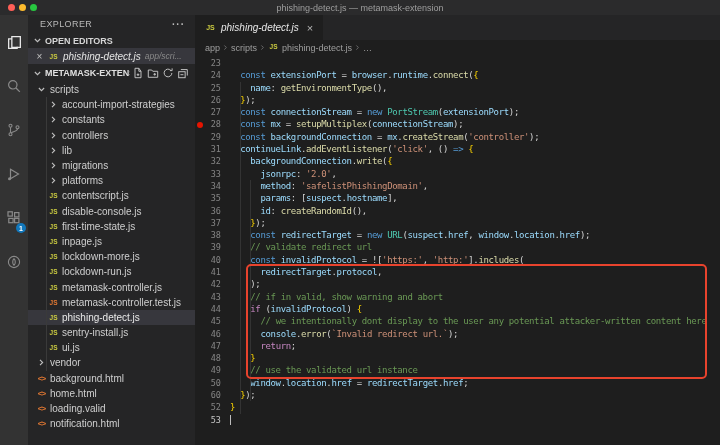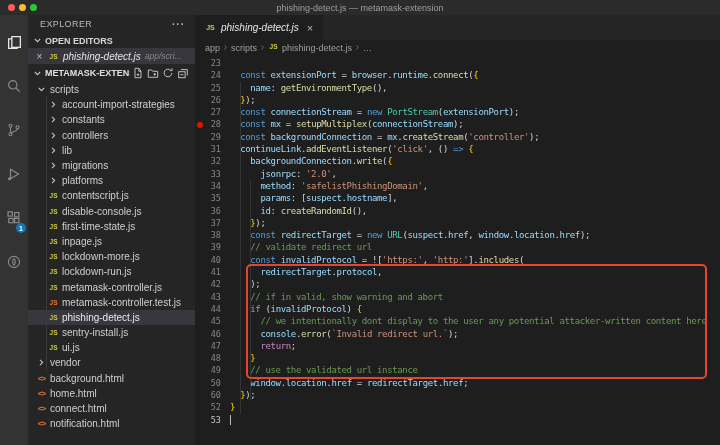--- a/index.html
+++ b/index.html
@@ -301,21 +301,21 @@
         <div class="tree-row" style="padding-left: 8px;">
           <span class="fi fi-html">&lt;&gt;</span>
           <span class="tree-lbl">background.html</span>
         </div>
         <div class="tree-row" style="padding-left: 8px;">
           <span class="fi fi-html">&lt;&gt;</span>
           <span class="tree-lbl">home.html</span>
         </div>
         <div class="tree-row" style="padding-left: 8px;">
           <span class="fi fi-html">&lt;&gt;</span>
-          <span class="tree-lbl">connect.html</span>
+          <span class="tree-lbl">loading.valid</span>
         </div>
         <div class="tree-row" style="padding-left: 8px;">
           <span class="fi fi-html">&lt;&gt;</span>
           <span class="tree-lbl">notification.html</span>
         </div>
         <div class="tree-guide" style="top: 15.2px; height: 273.6px;"></div>
       </div>
   </div>
 
   <div class="editor">

